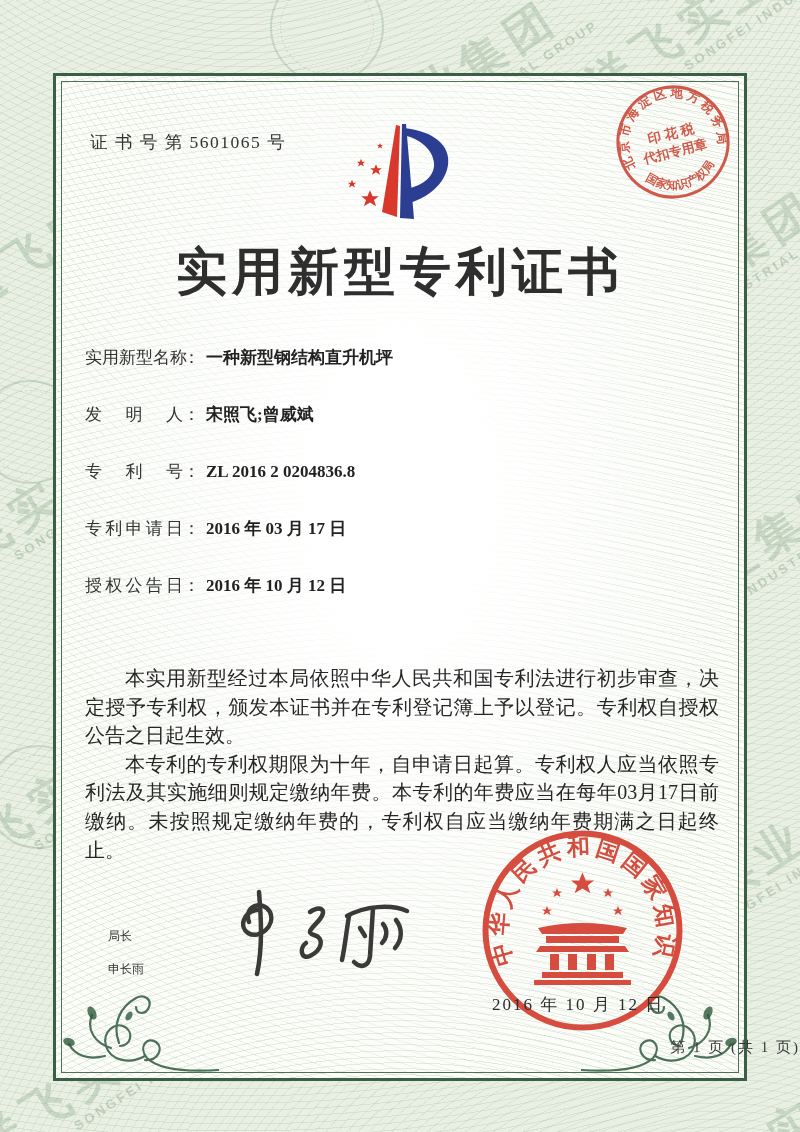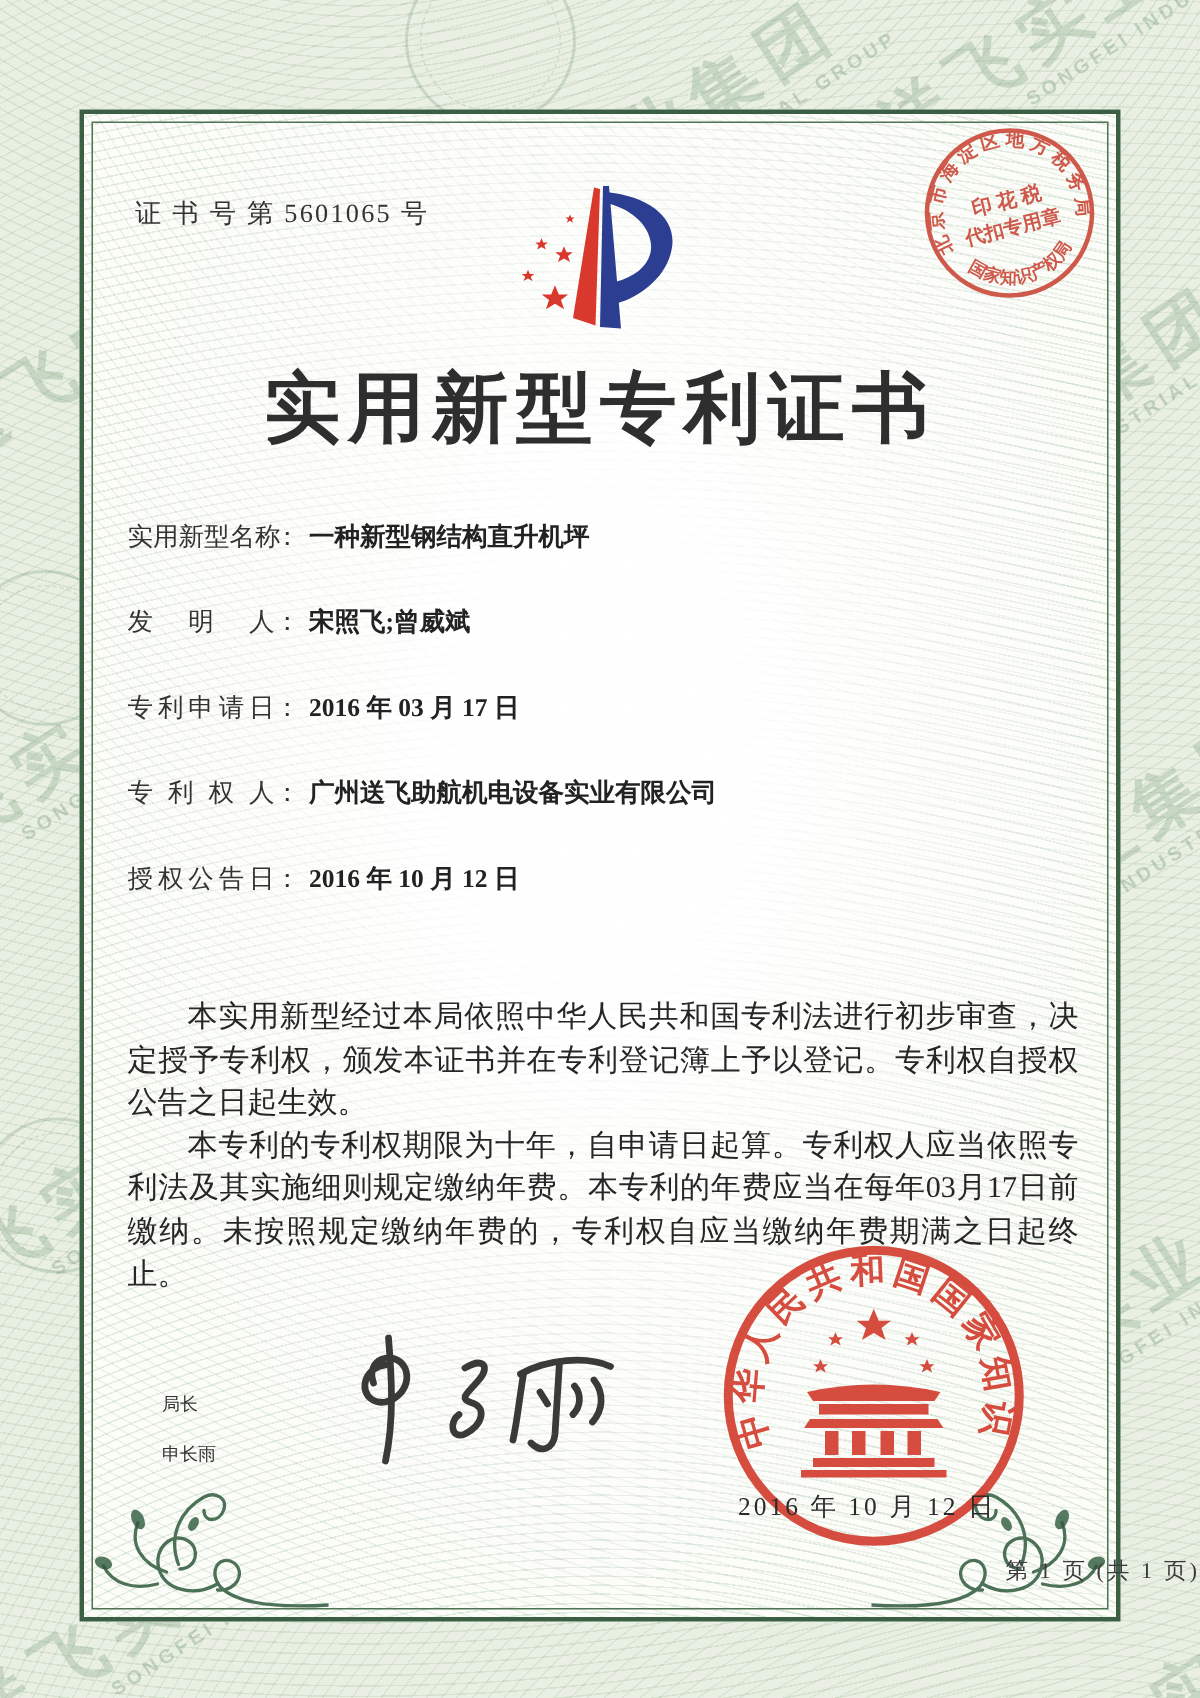--- a/index.html
+++ b/index.html
@@ -166,22 +166,22 @@
       <polygon fill="#d8392c" points="58,3 62,4 59,95 44,90"></polygon>
       <polygon fill="#2c3e92" points="64,2 68,2 76,97 62,96"></polygon>
       <path fill="#2c3e92" d="M66,6 C96,9 113,24 110,43 C107,63 88,76 74,80 L72,66 C88,62 97,52 96,41 C95,28 82,16 64,13 Z"></path>
     </svg>
 
     <h1 class="title">实用新型专利证书</h1>
 
     <div class="fields">
       <div class="field"><span class="flabel">实用新型名称</span><span class="fcolon">：</span><span class="fvalue">一种新型钢结构直升机坪</span></div>
       <div class="field"><span class="flabel">发明人</span><span class="fcolon">：</span><span class="fvalue">宋照飞;曾威斌</span></div>
+      <div class="field"><span class="flabel">专利号</span><span class="fcolon">：</span><span class="fvalue">ZL 2016 2 0204836.8</span></div>
       <div class="field"><span class="flabel">专利申请日</span><span class="fcolon">：</span><span class="fvalue">2016 年 03 月 17 日</span></div>
-      <div class="field"><span class="flabel">专利权人</span><span class="fcolon">：</span><span class="fvalue">广州送飞助航机电设备实业有限公司</span></div>
       <div class="field"><span class="flabel">授权公告日</span><span class="fcolon">：</span><span class="fvalue">2016 年 10 月 12 日</span></div>
     </div>
 
     <div class="body-text">
       <p>本实用新型经过本局依照中华人民共和国专利法进行初步审查，决定授予专利权，颁发本证书并在专利登记簿上予以登记。专利权自授权公告之日起生效。</p>
       <p>本专利的专利权期限为十年，自申请日起算。专利权人应当依照专利法及其实施细则规定缴纳年费。本专利的年费应当在每年03月17日前缴纳。未按照规定缴纳年费的，专利权自应当缴纳年费期满之日起终止。</p>
     </div>
 
     <div class="director">
       <div>局长</div>

